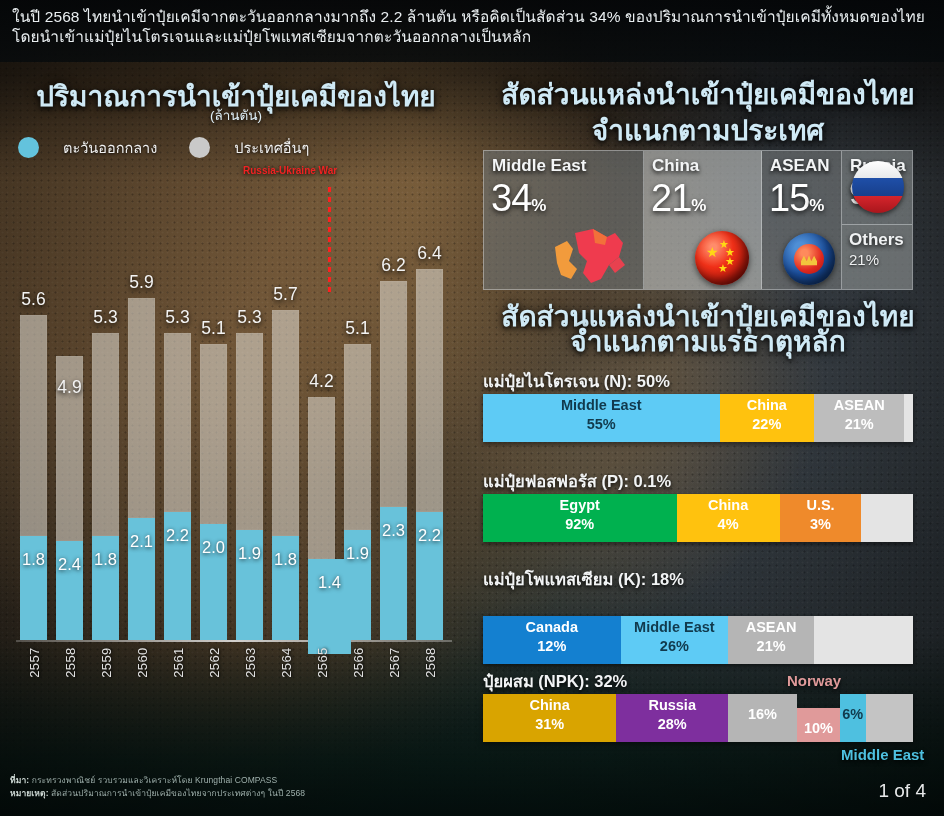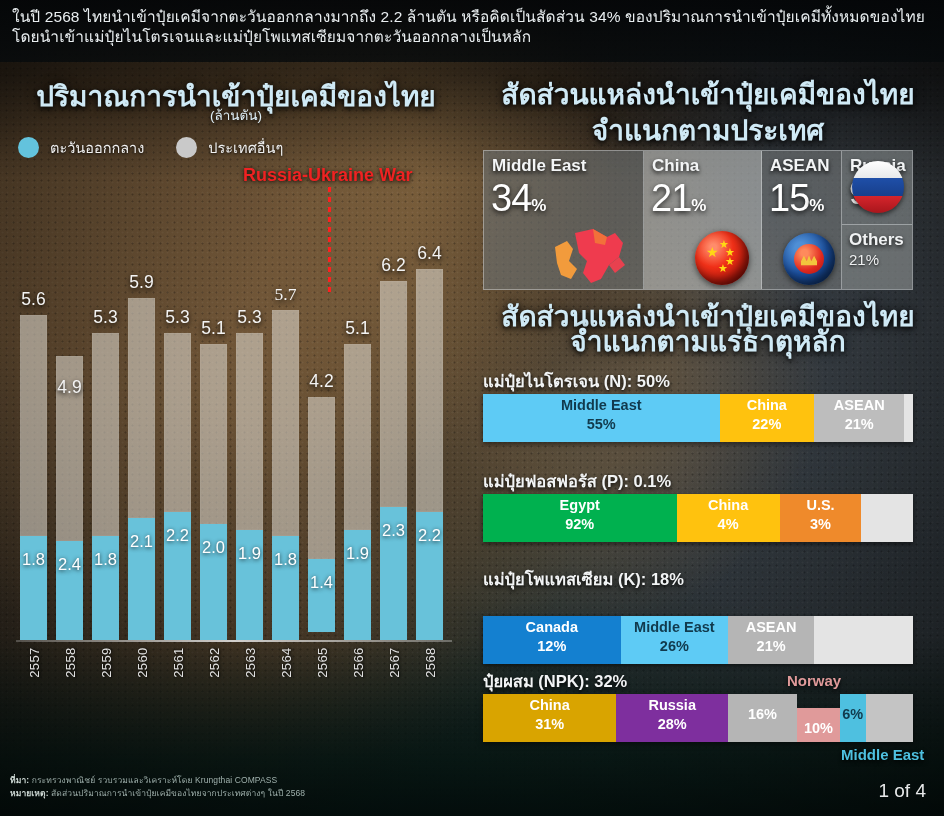--- a/index.html
+++ b/index.html
@@ -56,29 +56,29 @@
     font-size:28px;font-weight:700;line-height:1.18;
     text-shadow:0 2px 5px rgba(0,0,0,.92),0 0 12px rgba(0,0,0,.7);
   }
   .psub{
     position:absolute;text-align:center;color:#dfeff7;
     font-size:13.5px;text-shadow:0 2px 4px rgba(0,0,0,.9);
   }
 
   
   .legend{position:absolute;left:18px;top:136px;display:flex;align-items:center;gap:10px;}
-  .lg-item{display:flex;align-items:center;gap:11px;margin-right:22px;}
+  .lg-item{display:flex;align-items:center;gap:24px;margin-right:22px;}
   .dot{width:21px;height:21px;border-radius:50%;display:inline-block;}
   .dot.me{background:#63c3dd;}
   .dot.other{background:#c9c9c9;}
   .lg-label{color:#f1f1f1;font-size:14.5px;text-shadow:0 1px 3px rgba(0,0,0,.95);}
 
   .warlabel{
     position:absolute;left:243px;top:165px;color:#ef2222;font-weight:700;
-    font-size:18px;text-shadow:0 1px 4px rgba(0,0,0,.95);
+    font-size:10px;text-shadow:0 1px 4px rgba(0,0,0,.95);
   }
   .warline{
     position:absolute;left:328px;top:187px;width:3px;height:110px;
     background:repeating-linear-gradient(to bottom,#ff1f1f 0 5px,rgba(0,0,0,0) 5px 10px);
   }
 
   
   #barchart{position:absolute;left:0px;top:180px;width:472px;height:490px;}
   .axis{
     position:absolute;left:16px;bottom:28px;width:436px;height:2px;
@@ -258,31 +258,31 @@
       </div>
       <div class="bar" style="left: 236px; height: 307.246px;">
         <div class="v-top" style="top: -26px;">5.3</div>
         <div class="seg-top" style="height: 197.101px;"></div>
         <div class="seg-bot" style="height: 110.145px; position: relative;">
           <div class="v-bot" style="top: 14px;">1.9</div>
         </div>
         <div class="xlab">2563</div>
       </div>
       <div class="bar" style="left: 272px; height: 330.435px;">
-        <div class="v-top" style="top: -26px; font-family: Liberation Serif, serif;">5.7</div>
+        <div class="v-top" style="top: -26px;">5.7</div>
         <div class="seg-top" style="height: 226.087px;"></div>
         <div class="seg-bot" style="height: 104.348px; position: relative;">
           <div class="v-bot" style="top: 14px;">1.8</div>
         </div>
         <div class="xlab">2564</div>
       </div>
       <div class="bar" style="left: 308px; height: 243.478px;">
         <div class="v-top" style="top: -26px;">4.2</div>
         <div class="seg-top" style="height: 162.319px;"></div>
-        <div class="seg-bot" style="height: 73px; position: relative;">
+        <div class="seg-bot" style="height: 95px; position: relative; padding-left: 16px;">
           <div class="v-bot" style="top: 14px;">1.4</div>
         </div>
         <div class="xlab">2565</div>
       </div>
       <div class="bar" style="left: 344px; height: 295.652px;">
         <div class="v-top" style="top: -26px;">5.1</div>
         <div class="seg-top" style="height: 185.507px;"></div>
         <div class="seg-bot" style="height: 110.145px; position: relative;">
           <div class="v-bot" style="top: 14px;">1.9</div>
         </div>

